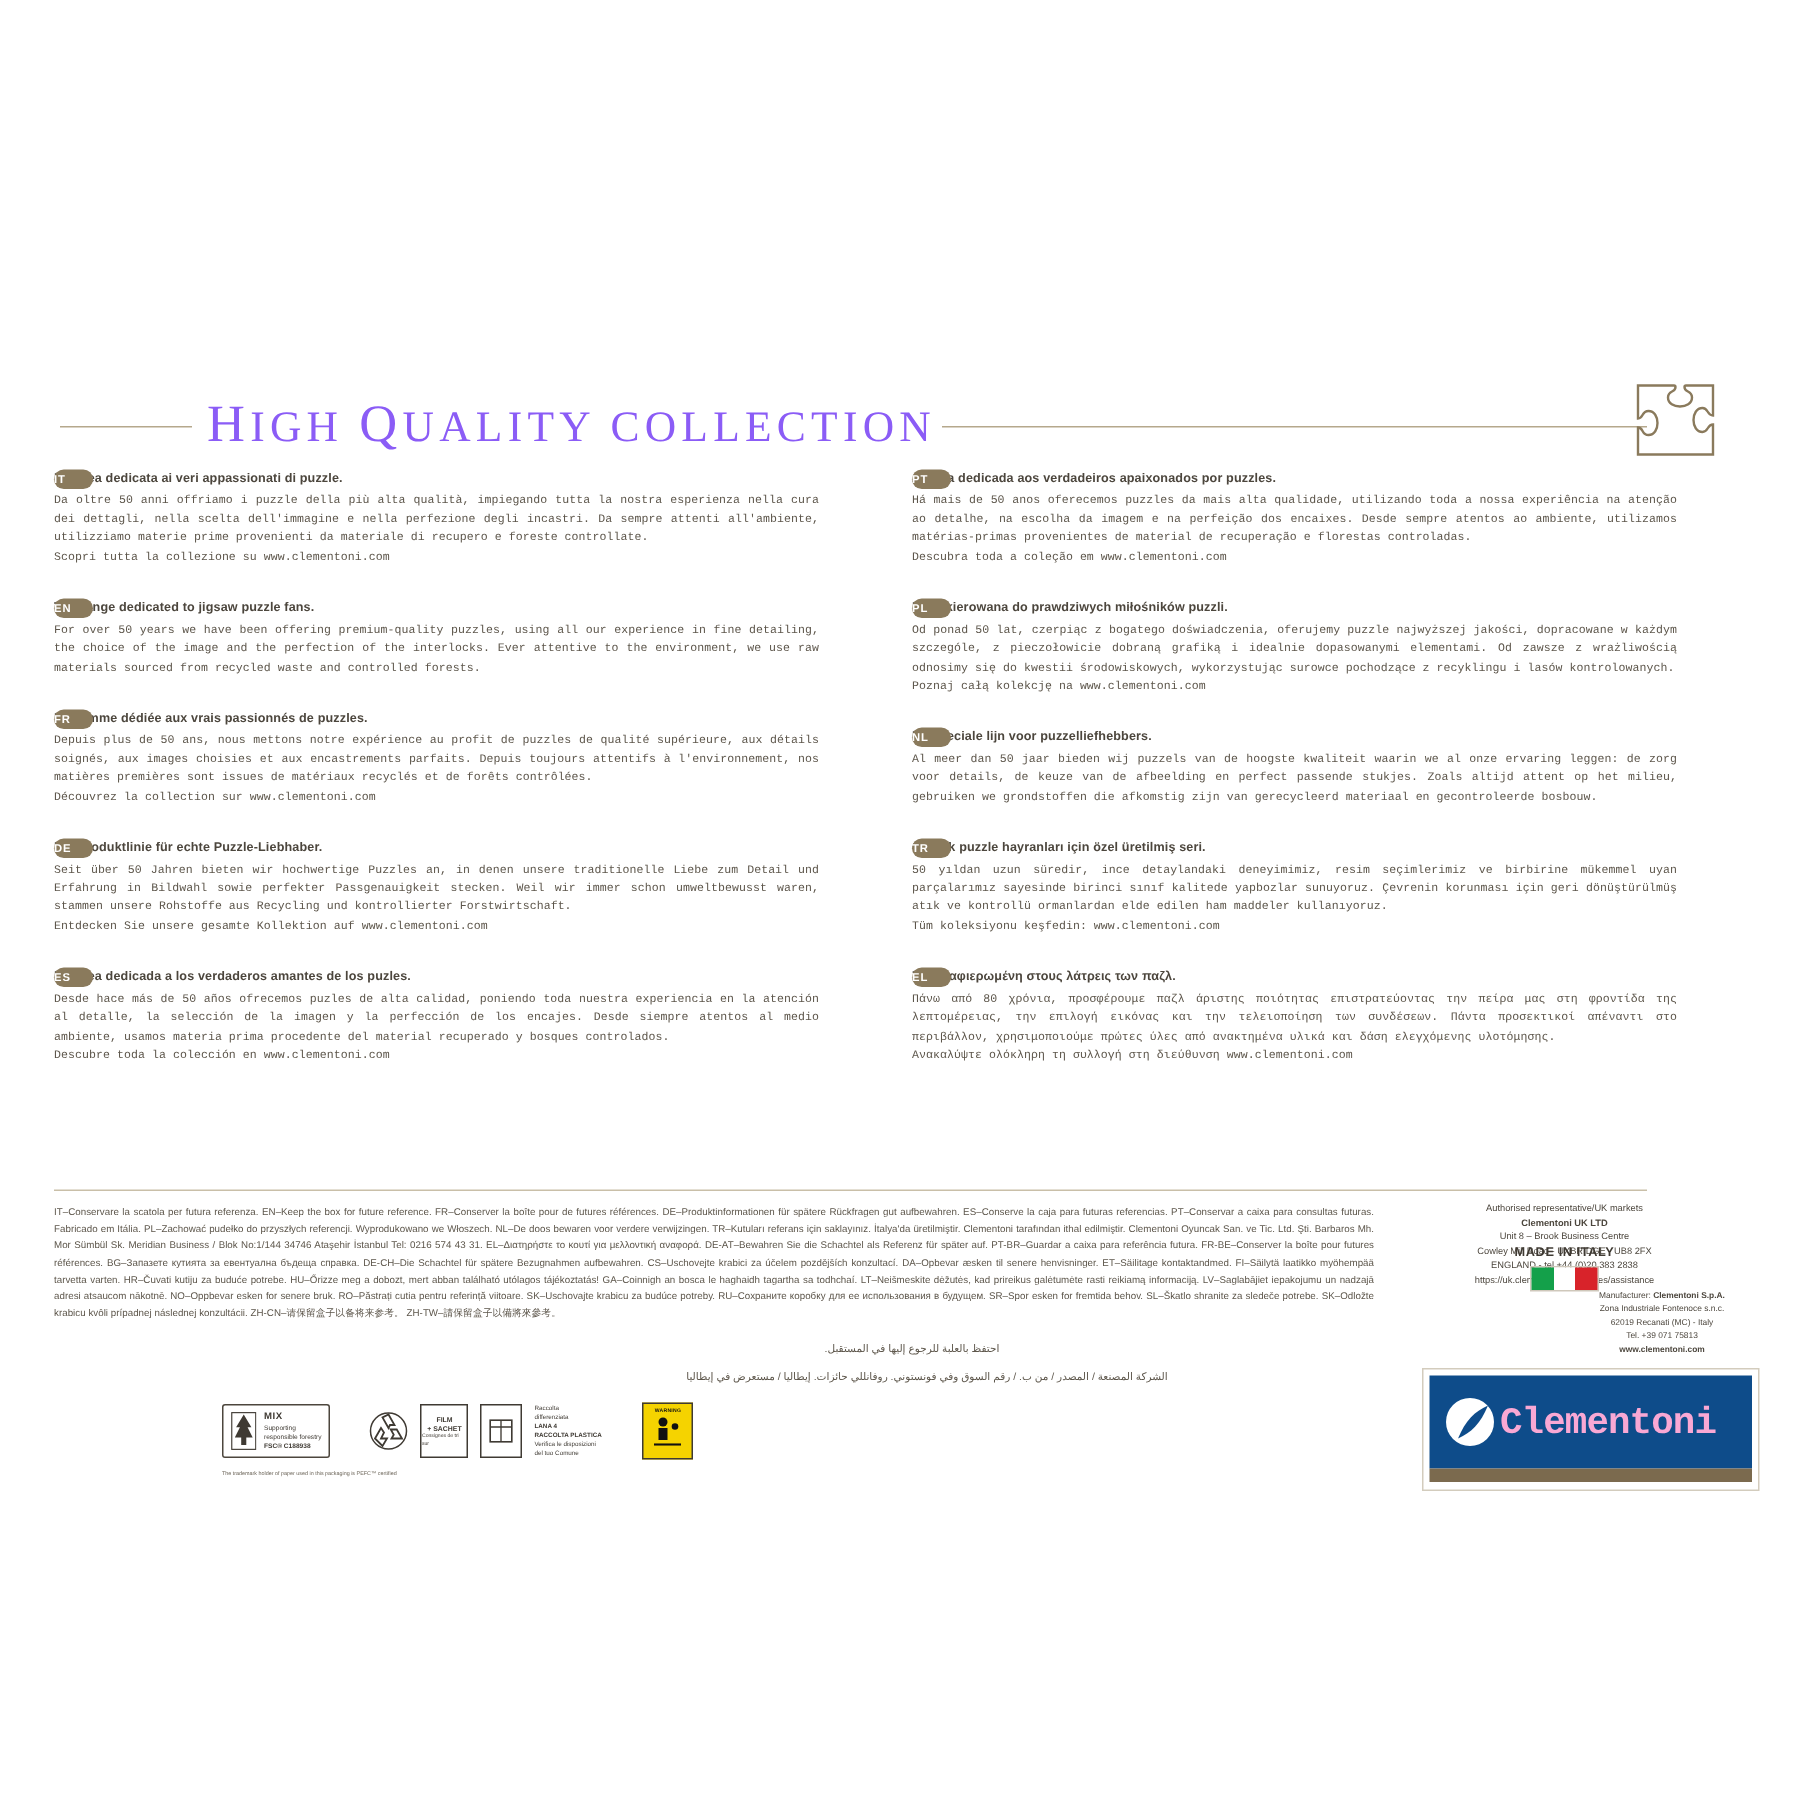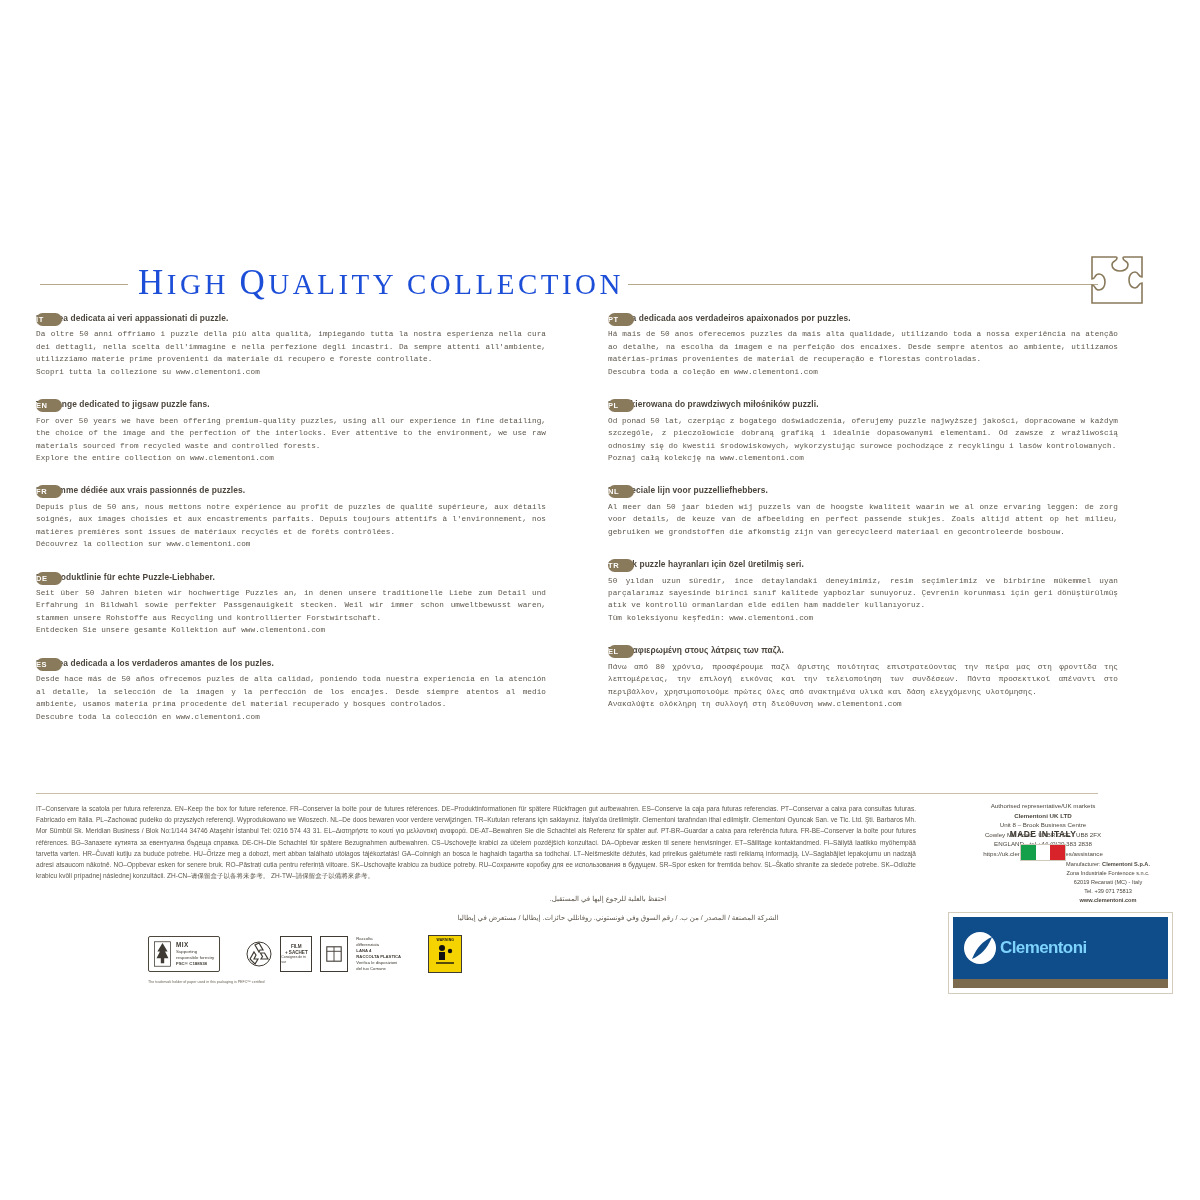--- a/index.html
+++ b/index.html
@@ -41,21 +41,21 @@
     width: 100%;
     height: 70px;
   }
   .header-title {
     position: absolute;
     left: 110px;
     top: 34px;
     font-family: "Liberation Serif", serif;
     font-size: 29px;
     letter-spacing: 3.5px;
-    color: #1d4ed8;
+    color: #8b5cf6;
     white-space: nowrap;
   }
   .header-title .cap {
     font-size: 35px;
   }
   .rule-left {
     position: absolute;
     left: 12px;
     top: 55px;
     width: 88px;
@@ -327,23 +327,23 @@
     align-items: center;
     box-sizing: border-box;
     padding-left: 10px;
   }
   .logo-swoosh {
     width: 34px;
     height: 34px;
     flex: 0 0 auto;
   }
   .logo-word {
-    color: #7dd3fc;
-    font-family: Liberation Sans, sans-serif;
-    font-size: 17px;
+    color: #f9a8d4;
+    font-family: Liberation Mono, monospace;
+    font-size: 25px;
     font-weight: bold;
     letter-spacing: -0.6px;
     margin-left: 3px;
   }
   .logo-underline {
     position: absolute;
     left: 925px;
     top: 774px;
     width: 215px;
     height: 9px;
@@ -380,21 +380,20 @@
       <div class="lang-block">
         <div class="lang-badge">IT</div>
         <div class="lang-head">La linea dedicata ai veri appassionati di puzzle.</div>
         <div class="lang-body">Da oltre 50 anni offriamo i puzzle della più alta qualità, impiegando tutta la nostra esperienza nella cura dei dettagli, nella scelta dell'immagine e nella perfezione degli incastri. Da sempre attenti all'ambiente, utilizziamo materie prime provenienti da materiale di recupero e foreste controllate.</div>
         <div class="lang-body">Scopri tutta la collezione su www.clementoni.com</div>
       </div>
       <div class="lang-block">
         <div class="lang-badge">EN</div>
         <div class="lang-head">The range dedicated to jigsaw puzzle fans.</div>
         <div class="lang-body">For over 50 years we have been offering premium-quality puzzles, using all our experience in fine detailing, the choice of the image and the perfection of the interlocks. Ever attentive to the environment, we use raw materials sourced from recycled waste and controlled forests.</div>
-        <div class="lang-body">Explore the entire collection on www.clementoni.com</div>
       </div>
       <div class="lang-block">
         <div class="lang-badge">FR</div>
         <div class="lang-head">La gamme dédiée aux vrais passionnés de puzzles.</div>
         <div class="lang-body">Depuis plus de 50 ans, nous mettons notre expérience au profit de puzzles de qualité supérieure, aux détails soignés, aux images choisies et aux encastrements parfaits. Depuis toujours attentifs à l'environnement, nos matières premières sont issues de matériaux recyclés et de forêts contrôlées.</div>
         <div class="lang-body">Découvrez la collection sur www.clementoni.com</div>
       </div>
       <div class="lang-block">
         <div class="lang-badge">DE</div>
         <div class="lang-head">Die Produktlinie für echte Puzzle-Liebhaber.</div>

